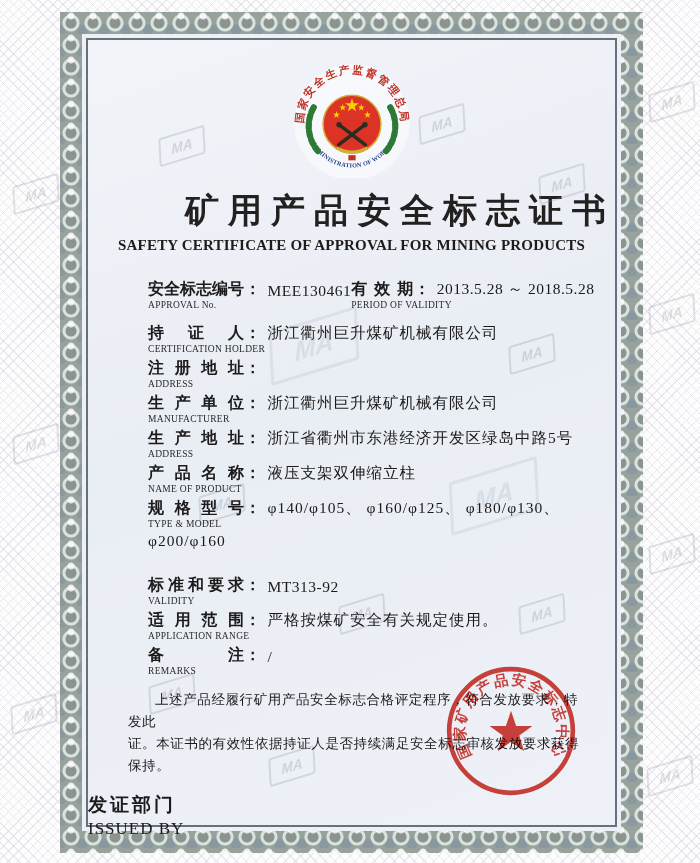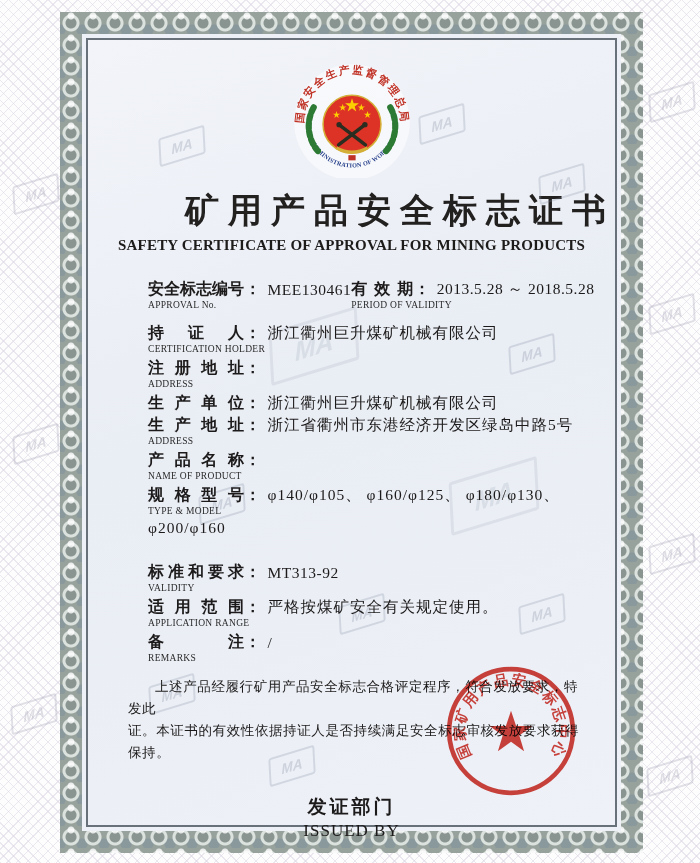--- a/index.html
+++ b/index.html
@@ -46,38 +46,38 @@
   .title-zh{
     margin-top:10px;text-align:right;font-size:34px;font-weight:700;
     letter-spacing:9px;text-indent:9px;color:#232020;
   }
   .title-en{
     margin-top:3px;text-align:center;font-size:15px;font-weight:700;
     letter-spacing:.2px;color:#1e1b1b;
   }
   
   .rows{margin:25px 26px 0 60px;position:relative;z-index:2;}
-  .f-main{display:flex;align-items:center;height:21px;font-size:15.5px;}
+  .f-main{display:flex;align-items:flex-end;height:21px;font-size:15.5px;}
   .f-sub{height:13px;font-size:9.5px;letter-spacing:.3px;color:#2a2a2a;}
   .zl{display:inline-block;width:96px;text-align:justify;text-align-last:justify;
       font-weight:700;font-size:16px;white-space:nowrap;}
   .zl-sm{width:62px;}
   .colon{font-weight:700;margin:0 7px 0 1px;}
   .val{letter-spacing:1px;white-space:nowrap;}
   .val-latin{letter-spacing:.5px;}
   .field{margin-bottom:1px;}
   .field-pair{display:flex;margin-bottom:10px;}
   .fp1{width:212px;}
   .f-extra{height:22px;font-size:15.5px;letter-spacing:1px;}
   .gap-lg{margin-bottom:21px;}
   
   .decl{margin:10px 30px 0 40px;font-size:13.5px;line-height:22px;
         letter-spacing:.6px;position:relative;z-index:2;}
   .decl .l1{text-indent:2em;}
-  .issued{margin-top:30px;text-align:center;position:relative;z-index:2;}
+  .issued{margin-top:15px;position:relative;z-index:2;}
   .issued-zh{font-size:19px;font-weight:700;letter-spacing:3px;}
   .issued-en{margin-top:1px;font-size:17px;font-weight:400;letter-spacing:1px;}
   .issue-date{margin-top:7px;padding-left:316px;font-size:16px;font-weight:600;
               letter-spacing:1px;position:relative;z-index:2;}
   .stamp{position:absolute;left:356px;top:624px;width:134px;height:134px;
          z-index:3;mix-blend-mode:multiply;opacity:.92;}
 </style>
 </head>
 <body>
 
@@ -182,35 +182,37 @@
             </div>
       <div class="f-sub">ADDRESS</div>
     </div>
 
     <div class="field">
       <div class="f-main">
               <span class="zl">生产单位</span>
               <span class="colon">：</span>
               <span class="val">浙江衢州巨升煤矿机械有限公司</span>
             </div>
+      <div class="f-sub">MANUFACTURER</div>
     </div>
 
     <div class="field">
       <div class="f-main">
               <span class="zl">生产地址</span>
               <span class="colon">：</span>
               <span class="val">浙江省衢州市东港经济开发区绿岛中路5号</span>
             </div>
       <div class="f-sub">ADDRESS</div>
     </div>
 
     <div class="field">
       <div class="f-main">
               <span class="zl">产品名称</span>
               <span class="colon">：</span>
+              <span class="val">液压支架双伸缩立柱</span>
             </div>
       <div class="f-sub">NAME OF PRODUCT</div>
     </div>
 
     <div class="field gap-lg">
       <div class="f-main">
               <span class="zl">规格型号</span>
               <span class="colon">：</span>
               <span class="val">φ140/φ105、 φ160/φ125、 φ180/φ130、</span>
             </div>

